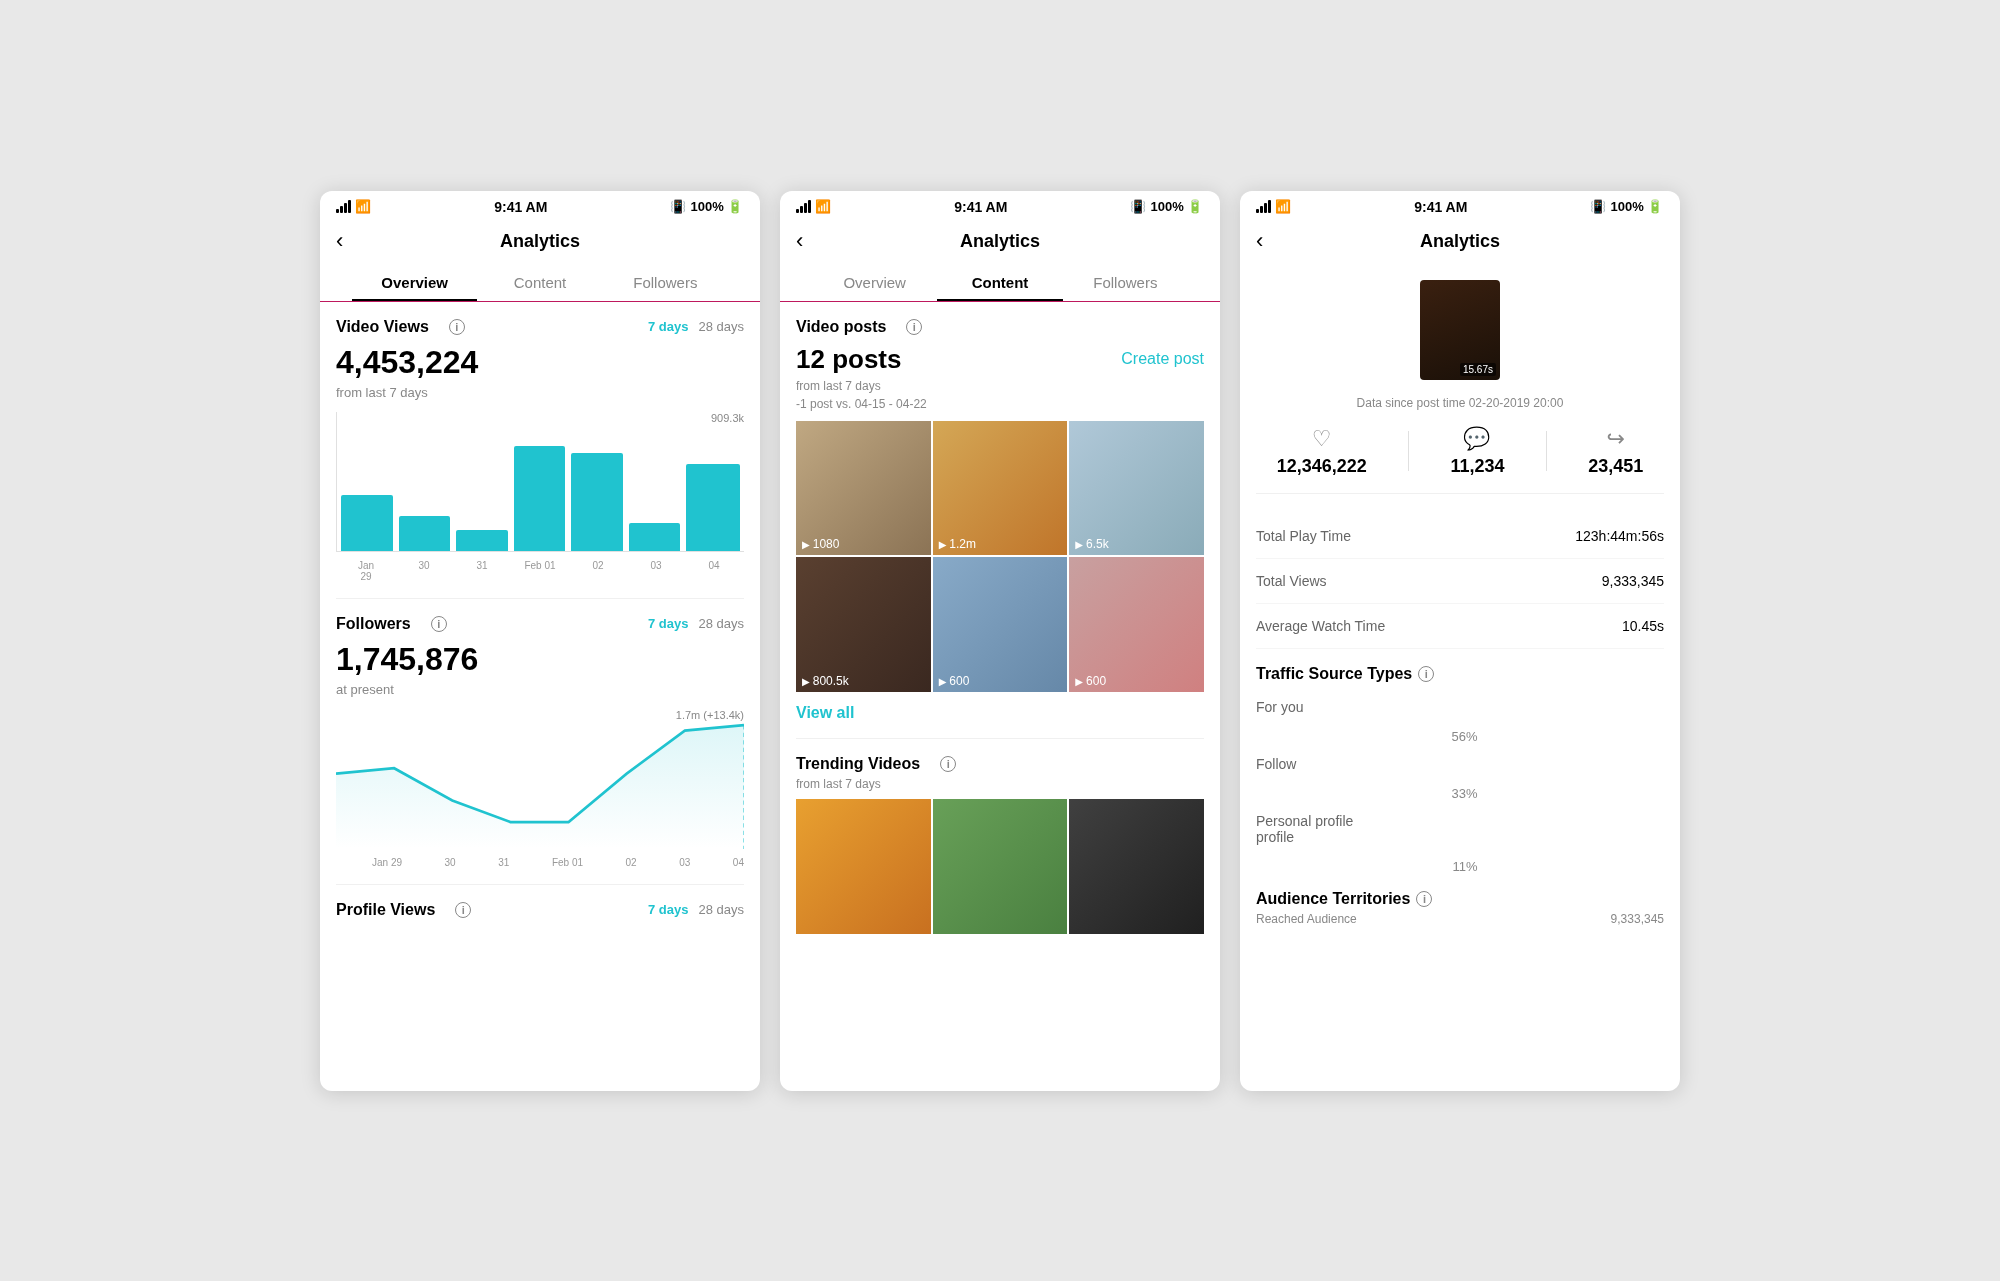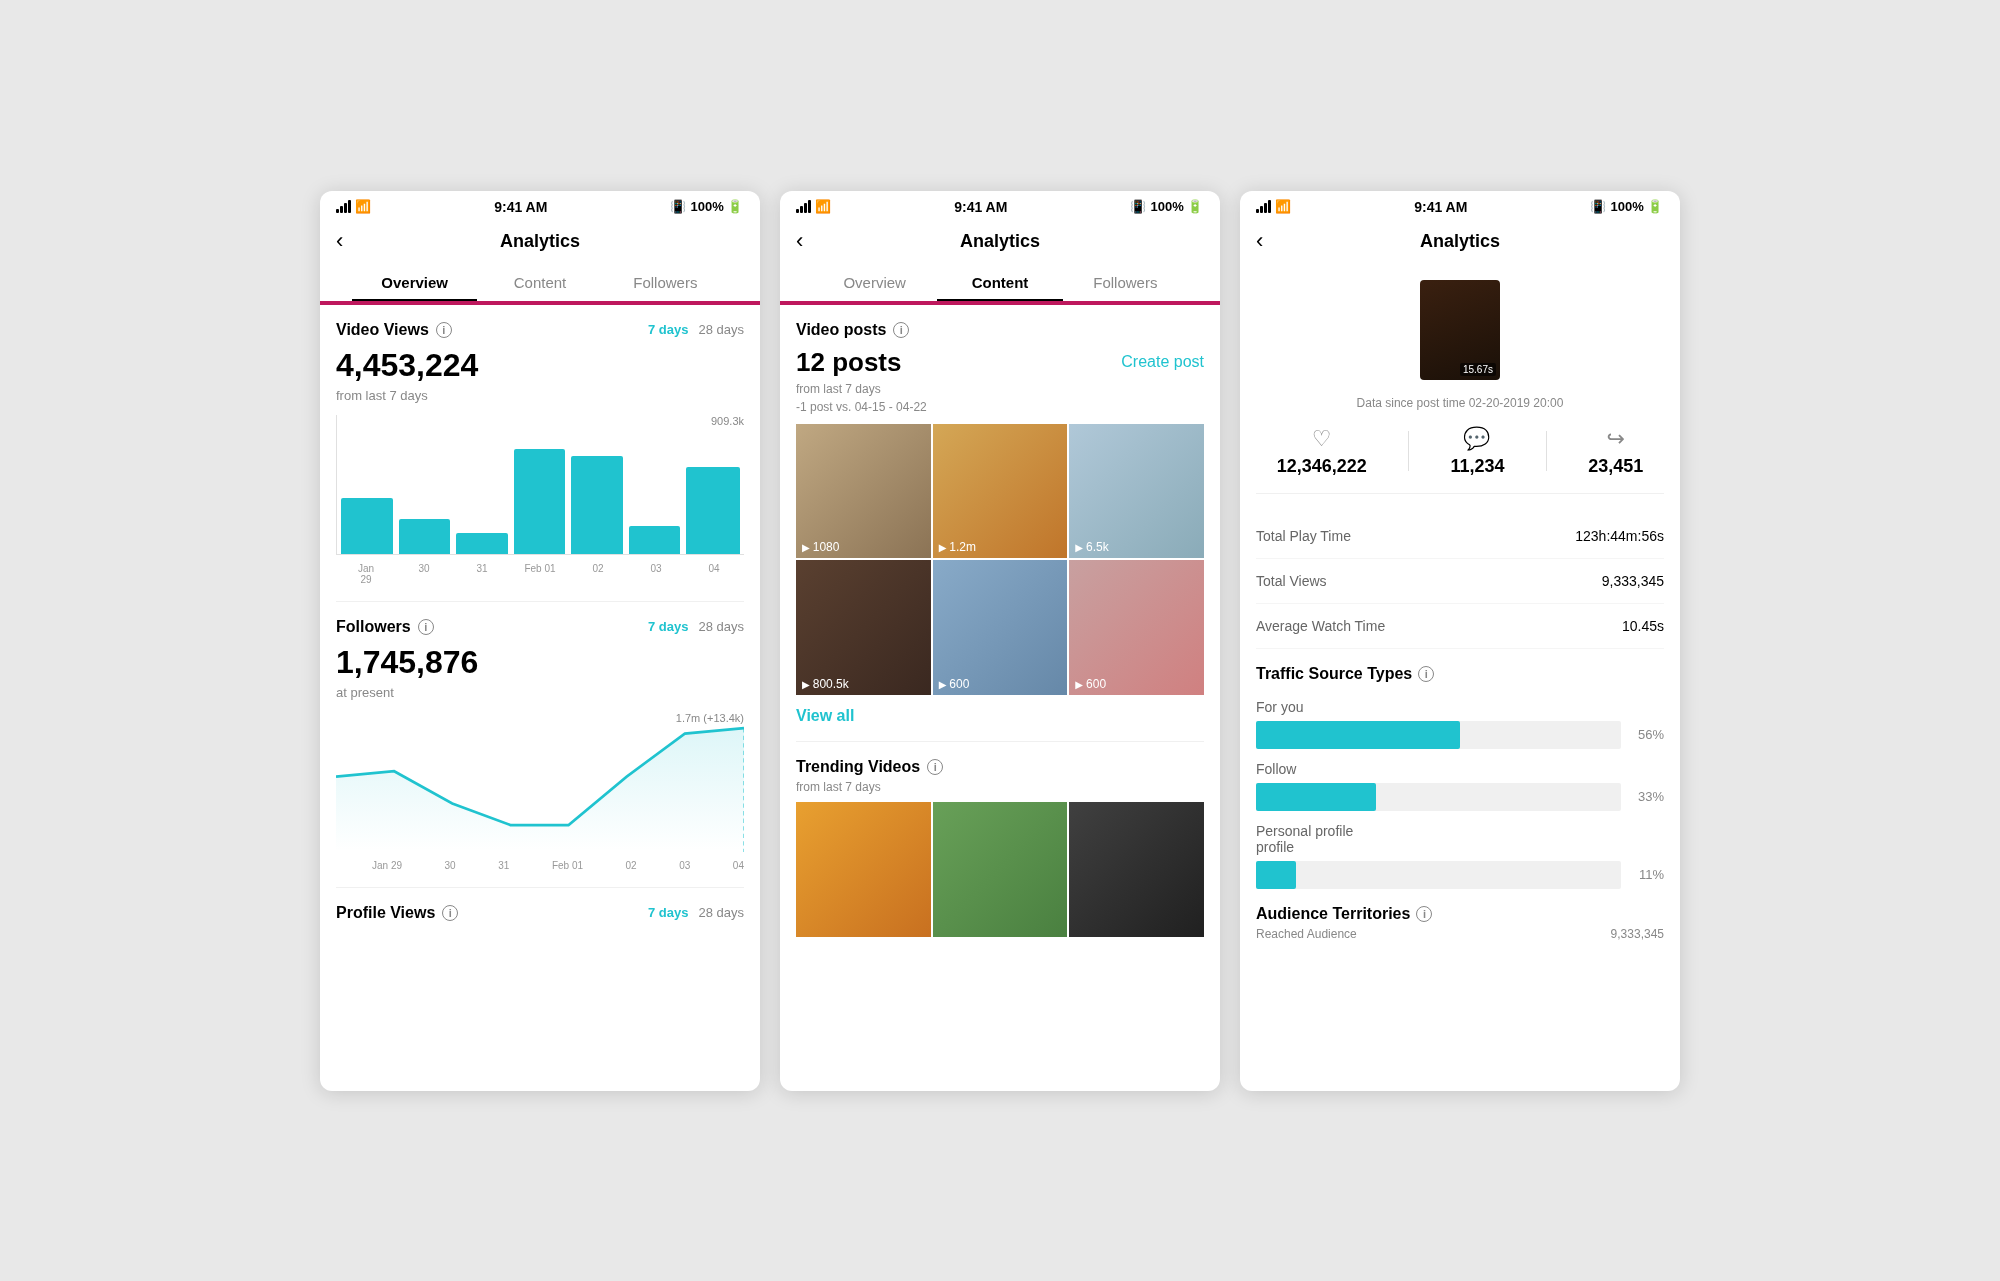--- a/index.html
+++ b/index.html
@@ -61,21 +61,21 @@
     }
     .screen-title {
       flex: 1;
       text-align: center;
       font-size: 18px;
       font-weight: 700;
     }
     
     .tabs {
       display: flex;
-      border-bottom: 4px solid #be185d;
+      border-bottom: 1px solid #be185d;
       padding: 0 32px;
       align-items: flex-end;
     }
     .tab {
       flex: 1;
       text-align: center;
       padding: 10px 0;
       font-size: 15px;
       color: #888;
       cursor: pointer;
@@ -106,21 +106,21 @@
       justify-content: space-between;
       align-items: center;
       margin-bottom: 4px;
     }
     .section-title {
       font-size: 16px;
       font-weight: 600;
       color: #000;
       display: flex;
       align-items: center;
-      gap: 7px;
+      gap: 20px;
     }
     .info-icon {
       width: 16px;
       height: 16px;
       border: 1.5px solid #888;
       border-radius: 50%;
       display: inline-flex;
       align-items: center;
       justify-content: center;
       font-size: 11px;
@@ -303,21 +303,21 @@
       align-items: center;
       padding: 14px 0;
       border-bottom: 1px solid #f5f5f5;
     }
     .detail-label { font-size: 14px; color: #666; }
     .detail-value { font-size: 14px; color: #000; font-weight: 500; }
     .traffic-section { margin-top: 16px; }
     .traffic-title { font-size: 16px; font-weight: 700; margin-bottom: 16px; display: flex; align-items: center; gap: 6px; }
     .traffic-row { margin-bottom: 12px; }
     .traffic-label { font-size: 14px; color: #666; margin-bottom: 6px; }
-    .traffic-bar-row { display: flex; align-items: center; gap: 8px; }
+    .traffic-bar-row { display: flex; align-items: center; gap: 8px; flex-direction: column; }
     .traffic-bar-bg { flex: 1; height: 28px; background: #f0f0f0; border-radius: 2px; position: relative; }
     .traffic-bar-fill { height: 100%; background: #20c3cf; border-radius: 2px; }
     .traffic-pct { font-size: 13px; color: #888; min-width: 35px; text-align: right; }
     .audience-section { margin-top: 16px; }
     .audience-title { font-size: 16px; font-weight: 700; margin-bottom: 4px; display: flex; align-items: center; gap: 6px; }
     .audience-sub { display: flex; justify-content: space-between; font-size: 12px; color: #888; }
 
     
     .thumb-city { background: linear-gradient(135deg, #c0a882 0%, #8b7355 100%); }
     .thumb-food { background: linear-gradient(135deg, #d4a756 0%, #c0752a 100%); padding-left: 44px; }

